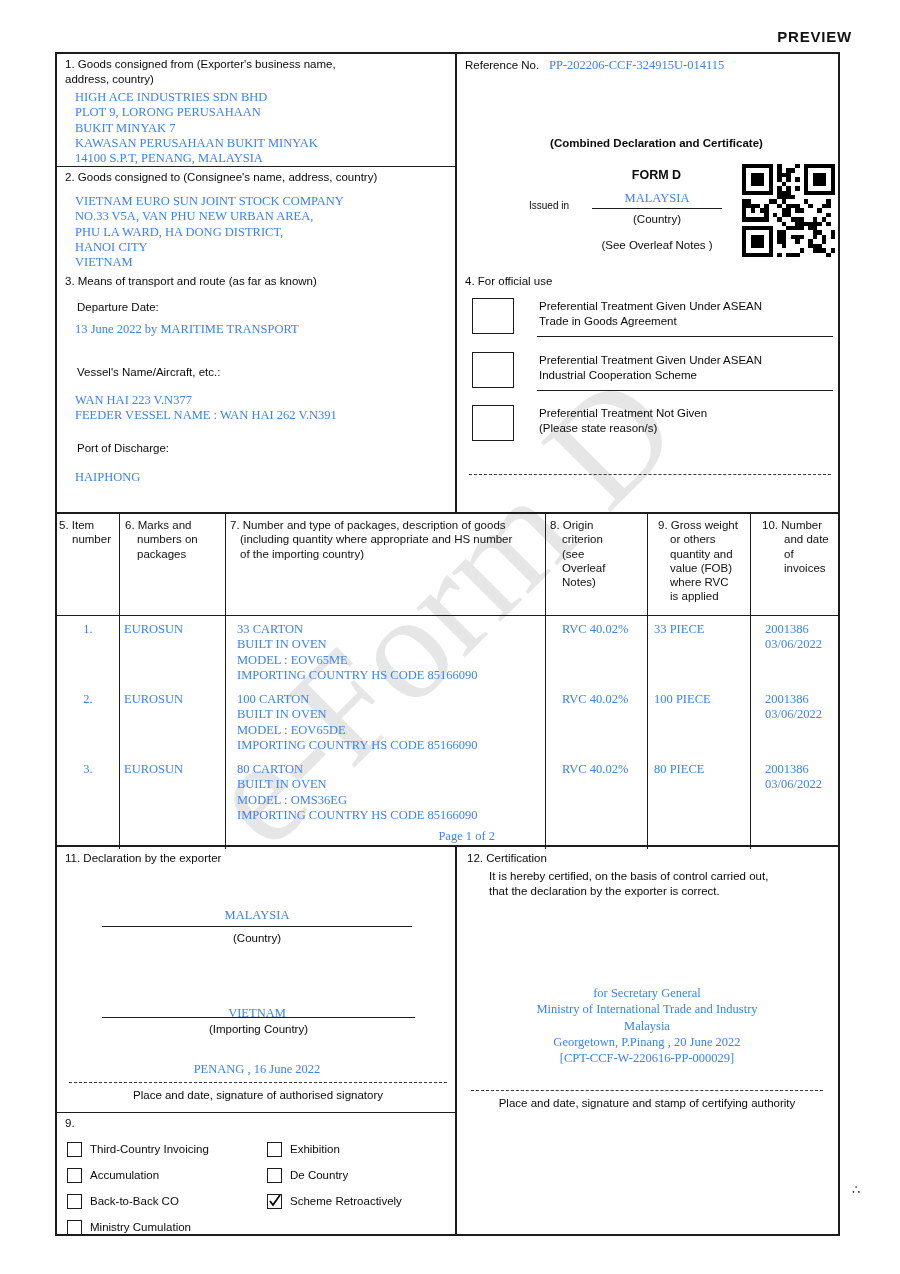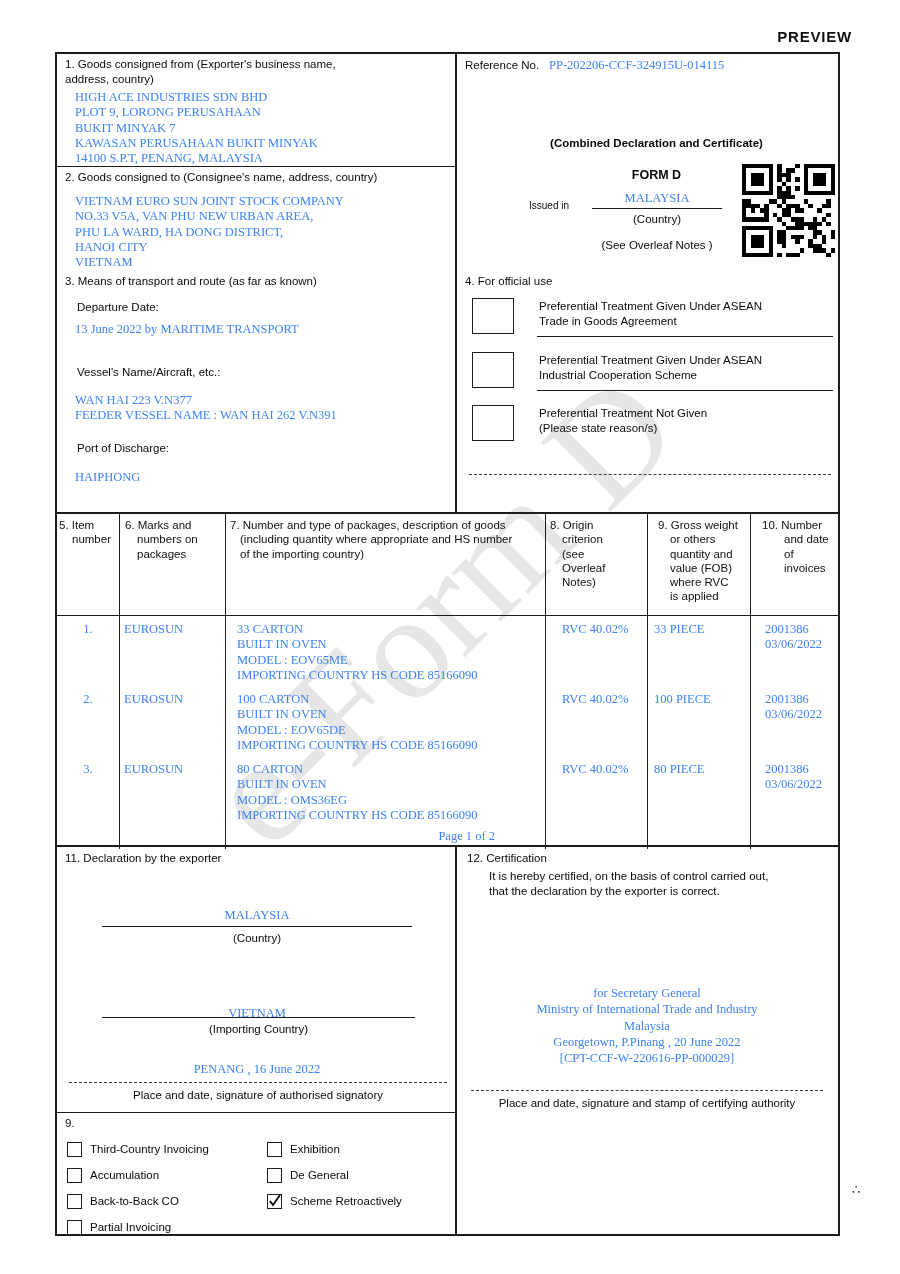--- a/index.html
+++ b/index.html
@@ -350,26 +350,26 @@
     <div class="b" id="box13">
       <div class="b lbl" style="left:8px;top:3px">9.</div>
 
       <div class="cbox cb-sm" style="left:10px;top:29px"></div>
       <div class="b lbl" style="left:33px;top:29px">Third-Country Invoicing</div>
       <div class="cbox cb-sm" style="left:10px;top:55px"></div>
       <div class="b lbl" style="left:33px;top:55px">Accumulation</div>
       <div class="cbox cb-sm" style="left:10px;top:81px"></div>
       <div class="b lbl" style="left:33px;top:81px">Back-to-Back CO</div>
       <div class="cbox cb-sm" style="left:10px;top:107px"></div>
-      <div class="b lbl" style="left:33px;top:107px">Partial Invoicing</div>
+      <div class="b lbl" style="left:33px;top:107px">Ministry Cumulation</div>
 
       <div class="cbox cb-sm" style="left:210px;top:29px"></div>
       <div class="b lbl" style="left:233px;top:29px">Exhibition</div>
       <div class="cbox cb-sm" style="left:210px;top:55px"></div>
-      <div class="b lbl" style="left:233px;top:55px">De General</div>
+      <div class="b lbl" style="left:233px;top:55px">De Country</div>
       <div class="cbox cb-sm" style="left:210px;top:81px">
         <svg class="check-icon" width="14" height="14" viewBox="0 0 14 14">
           <polyline points="2,7 5,11 12,1" fill="none" stroke="#0a0a0a" stroke-width="1.8"></polyline>
         </svg>
       </div>
       <div class="b lbl" style="left:233px;top:81px">Scheme Retroactively</div>
     </div>
   </div>
 
   <div class="artifact">∴</div>

